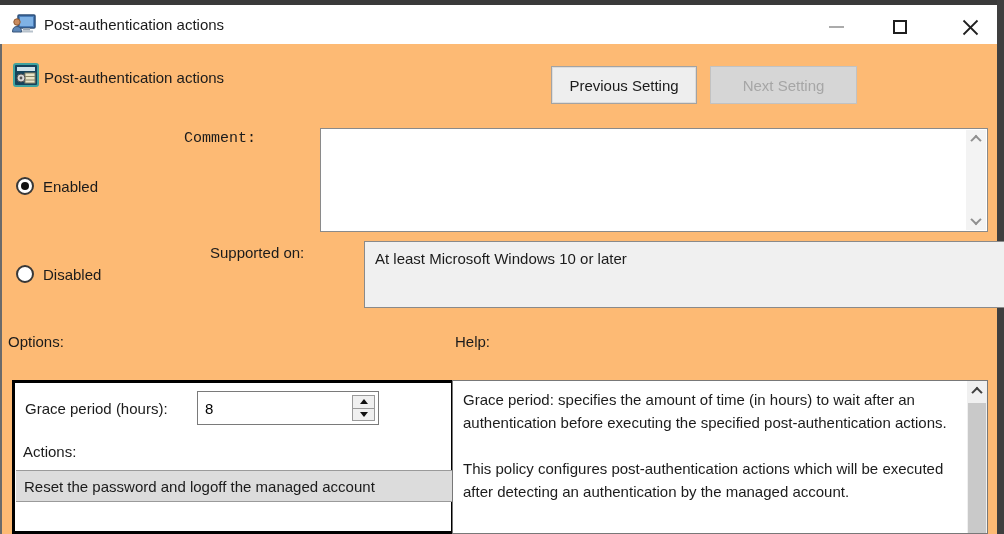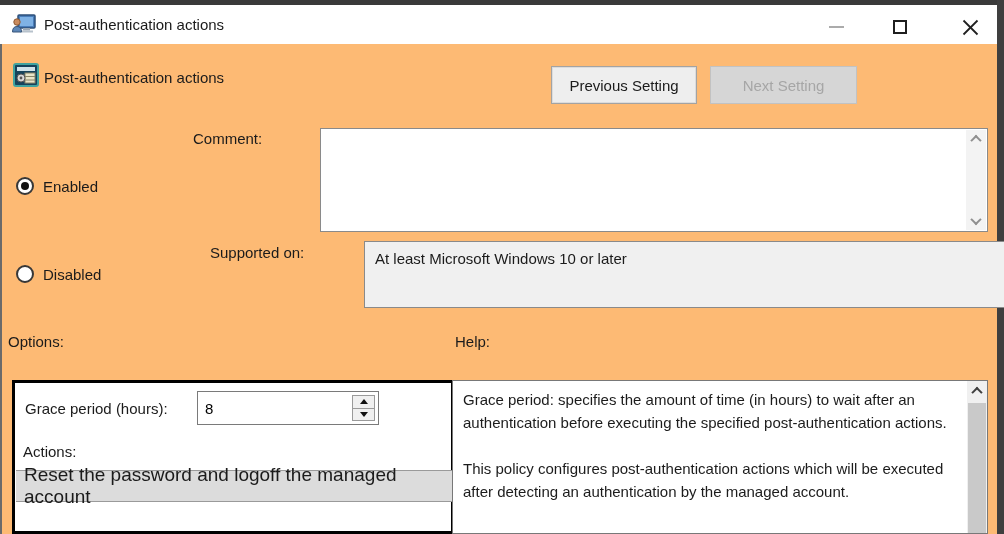--- a/index.html
+++ b/index.html
@@ -37,21 +37,21 @@
 
   
   .radio-row{ position:absolute; left:16px; display:flex; align-items:center; height:24px; cursor:default; }
   .radio-row.r0{ top:133px; } .radio-row.r1{ top:174px; } .radio-row.r2{ top:214px;margin-top:48px; }
   .radio-circle{ width:18px; height:18px; border:2px solid #383838; border-radius:50%; background:#fff; position:relative; flex:0 0 auto; }
   .radio-row.selected .radio-circle::after{ content:""; position:absolute; inset:3px; background:#111; border-radius:50%; }
   .radio-label{ margin-left:9px; font-size:15px; }
 
   
   .lbl{ position:absolute; font-size:15px; }
-  .lbl.comment{ left:193px; top:130px; }
+  .lbl.comment{ left:184px; top:130px;font-family:Liberation Mono, monospace; }
   .lbl.supported{ left:193px; top:244px;margin-left:17px; }
   .lbl.options{ left:8px; top:333px; }
   .lbl.help{ left:455px; top:333px; }
 
   .box{ position:absolute; border:1px solid #8a8a8a; }
   .comment-box{ left:320px; top:128px; width:668px; height:104px; background:#ffffff; }
   .supported-box{ left:320px; top:241px; width:668px; height:67px; background:#f0f0f0;margin-left:44px; }
   .comment-input{
     position:absolute; left:0; top:0; width:644px; height:102px; border:none; resize:none;
     background:transparent; font-family:"Liberation Sans", sans-serif; font-size:15px; outline:none;
@@ -73,21 +73,21 @@
                 font-family:"Liberation Sans", sans-serif; font-size:15px; padding-left:7px; background:transparent; }
   .spinner{ position:absolute; right:3px; top:3px; bottom:3px; width:23px; border:1px solid #9a9a9a; background:#f0f0f0;
             display:flex; flex-direction:column; }
   .spin-btn{ flex:1; display:flex; align-items:center; justify-content:center; border-bottom:1px solid #9a9a9a; }
   .spin-btn:last-child{ border-bottom:none; }
   .tri-up{ width:0; height:0; border-left:4px solid transparent; border-right:4px solid transparent; border-bottom:5px solid #111; }
   .tri-down{ width:0; height:0; border-left:4px solid transparent; border-right:4px solid transparent; border-top:5px solid #111; }
   .actions-label{ position:absolute; left:8px; top:60px; font-size:15px; }
   .action-combo{ position:absolute; left:1px; top:87px; width:438px; height:32px; background:#dcdcdc;
                  border-top:1px solid #9a9a9a; border-bottom:1px solid #9a9a9a;
-                 display:flex; align-items:center; font-size:19px; padding-left:8px; }
+                 display:flex; align-items:center; font-size:15px; padding-left:8px; }
 
   
   .help-panel{ position:absolute; left:452px; top:380px; width:536px; height:154px; background:#ffffff; border:1px solid #787878; overflow:hidden; }
   .help-scroll{ position:absolute; right:0; top:0; bottom:0; width:20px; background:#f0f0f0; }
   .help-scroll .scroll-btn{ height:20px; }
   .help-scroll .chev{ border-color:#3f3f3f; }
   .help-thumb{ position:absolute; left:1px; right:1px; top:22px; bottom:0; background:#c9c9c9; }
   .help-text{ position:absolute; left:0; top:0; right:20px; bottom:0; padding:7px 8px 0 10px;
               font-size:15px; line-height:23px; color:#1c1c1c; }
   .help-text p{ margin:0 0 23px 0; }

